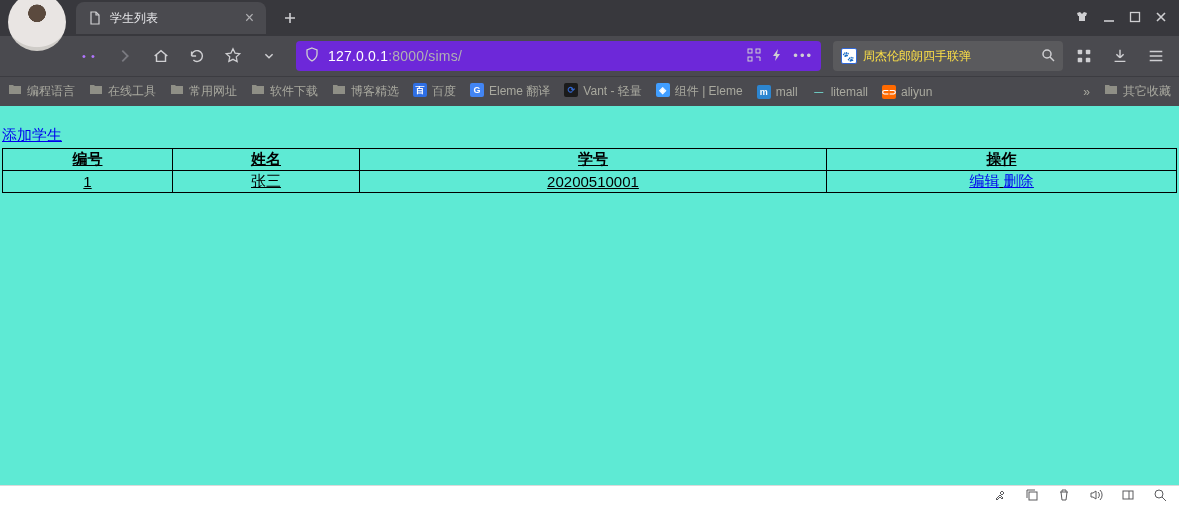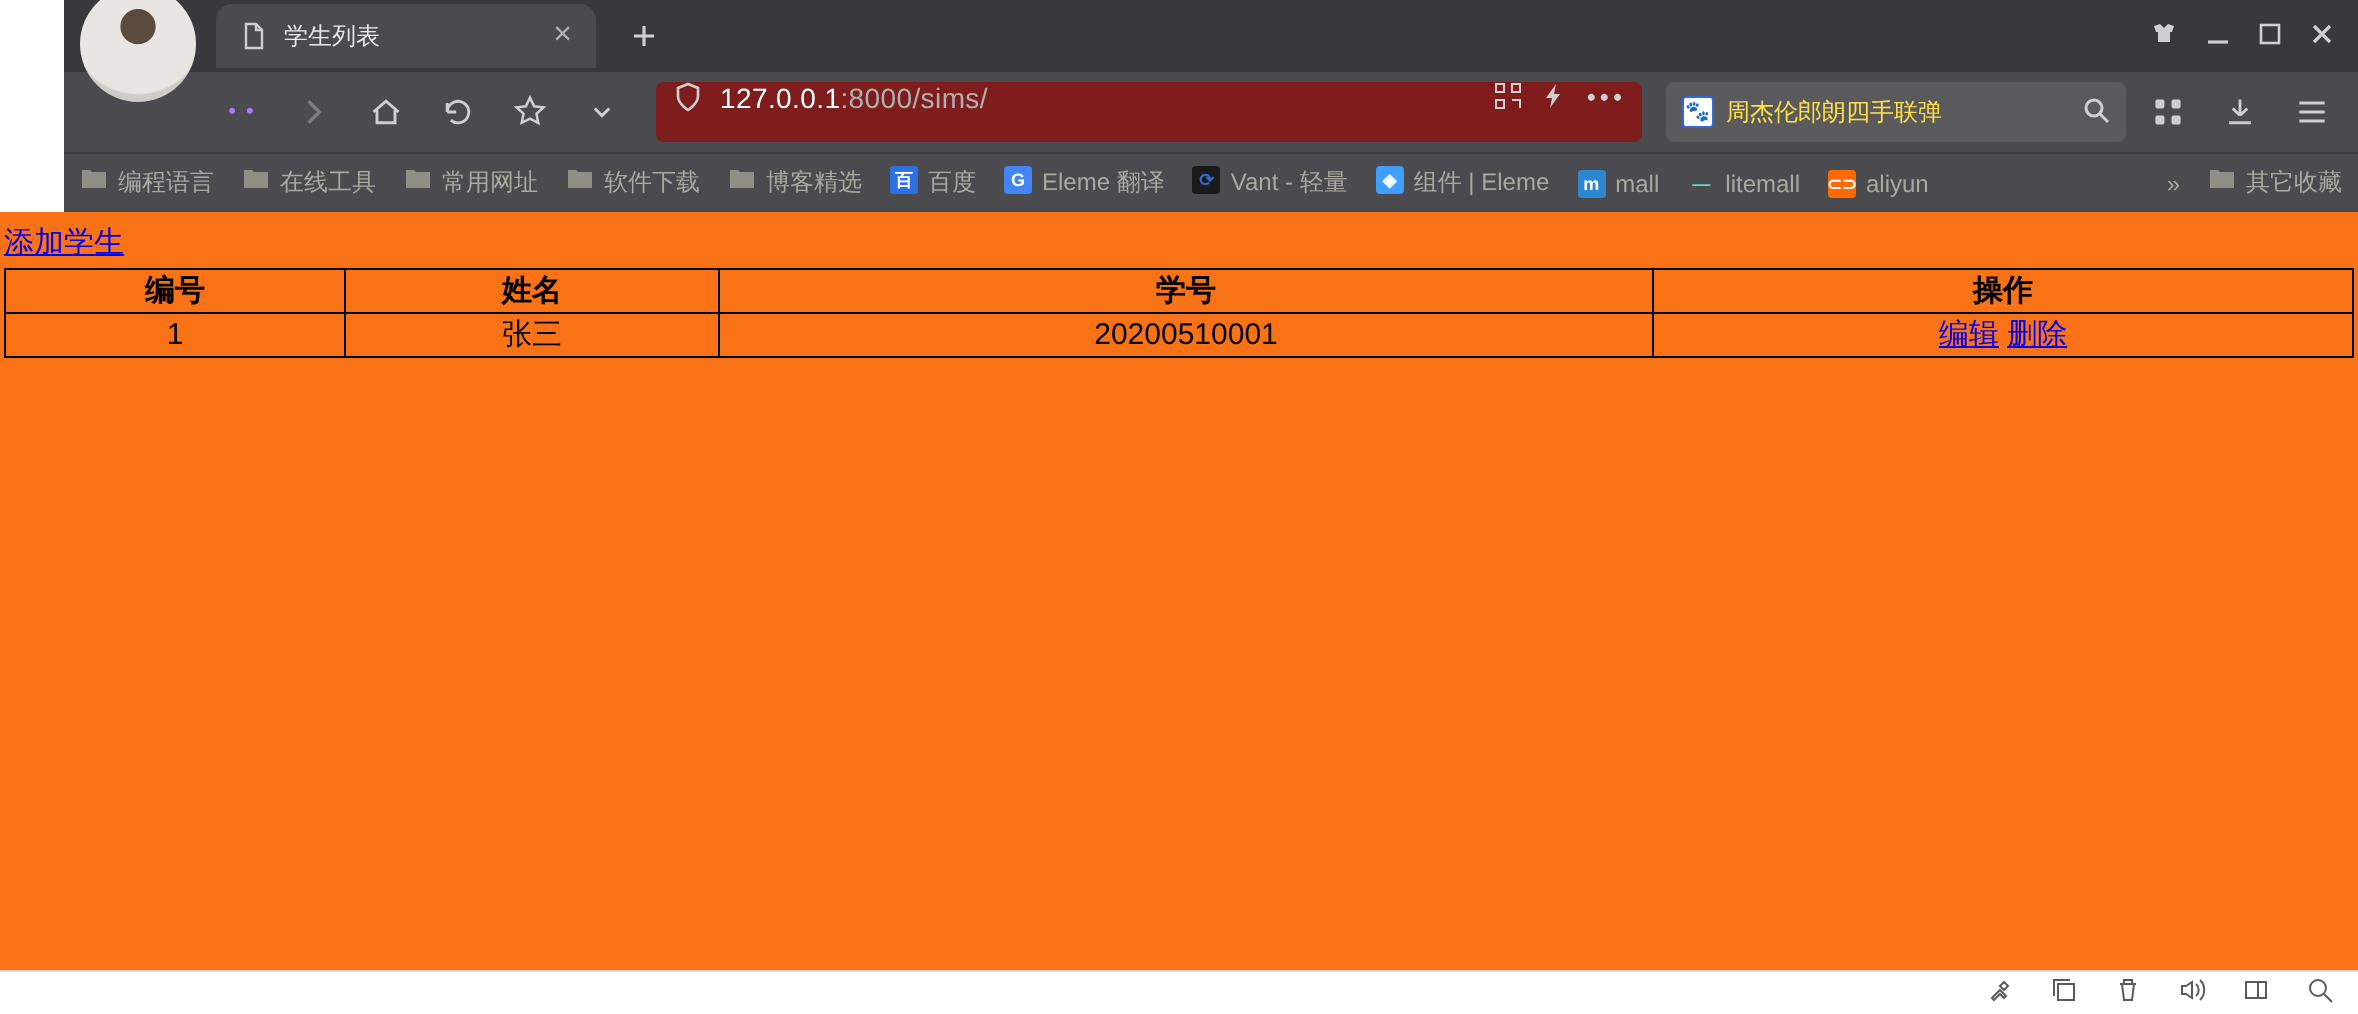--- a/index.html
+++ b/index.html
@@ -1,50 +1,50 @@
 <!DOCTYPE html>
 <html><head>
   <meta charset="utf-8">
   <style>
     * { margin: 0; padding: 0; box-sizing: border-box; }
     body { width: 1179px; height: 507px; font-family: "Microsoft YaHei", Arial, sans-serif; font-size: 13px; background: #fff; overflow: hidden; display: flex; flex-direction: column; }
     
-    .chrome { background: #38383d; color: #cfcfd2; user-select: none; margin-left: 32px; }
+    .chrome { background: #38383d; color: #cfcfd2; user-select: none; }
     .titlebar { height: 36px; display: flex; align-items: center; }
     .avatar { width: 58px; height: 58px; border-radius: 50%; background: radial-gradient(circle at 50% 35%, #5b4a3e 18%, #e9e5e3 19% 70%, #cfccc8 72%); margin: 8px 10px 0 8px; position: relative; z-index: 5; flex: none; }
     .tab { display: flex; align-items: center; height: 32px; background: #4a4a4f; border-radius: 8px 8px 0 0; padding: 0 12px; gap: 8px; min-width: 190px; }
     .tabicon { width: 14px; height: 14px; }
     .tabicon svg { display: block; }
     .tabtitle { color: #e7e7ea; font-size: 12px; }
     .tabclose { margin-left: auto; font-size: 16px; color: #b0b0b3; }
     .newtab { width: 28px; height: 28px; border-radius: 4px; display: flex; align-items: center; justify-content: center; margin-left: 10px; }
     .winbtns { margin-left: auto; display: flex; gap: 14px; padding: 0 12px; align-items: center; }
     .winbtns span, .winbtns svg { color: #cfcfd2; }
     .toolbar { height: 40px; background: #4a4a4f; display: flex; align-items: center; padding: 0 8px 0 74px; gap: 6px; }
     .tbtn { width: 30px; height: 30px; display: flex; align-items: center; justify-content: center; border-radius: 4px; flex: none; }
     .tbtn svg { width: 18px; height: 18px; }
     .navdot { color: #b176ff; font-size: 11px; letter-spacing: 1px; }
-    .urlbar { flex: 1; background: #7f1d1d; border-radius: 4px; height: 30px; display: flex; padding: 0 8px; gap: 8px; margin: 0 6px; }
+    .urlbar { flex: 1; background: #6d28d9; border-radius: 4px; height: 30px; display: flex; align-items: center; padding: 0 8px; gap: 8px; margin: 0 6px; }
     .urltext { color: #fff; font-size: 14px; letter-spacing: 0.2px; }
     .urltext .dim { color: #b0b0b3; }
     .urlright { margin-left: auto; display: flex; gap: 10px; }
     .searchbar { width: 230px; background: #5a5a5d; border-radius: 4px; height: 30px; display: flex; align-items: center; padding: 0 8px; gap: 6px; }
     .searchicon { width: 16px; height: 16px; background: #fff; border: 1px solid #3268d8; border-radius: 2px; display: flex; align-items: center; justify-content: center; flex: none; }
     .searchicon span { font-size: 10px; color: #3268d8; }
     .searchtext { color: #fde047; font-size: 12px; white-space: nowrap; overflow: hidden; }
     .searchq { margin-left: auto; }
     .bookmarks { height: 30px; background: #4a4a4f; display: flex; align-items: center; padding: 0 8px; gap: 14px; font-size: 12px; color: #a9a99f; border-top: 1px solid #3c3c41; overflow: hidden; }
     .bm { display: flex; gap: 5px; white-space: nowrap; }
     .bm .foldericon { width: 14px; height: 12px; }
     .bm .ico { width: 14px; height: 14px; display: inline-flex; align-items: center; justify-content: center; border-radius: 2px; font-size: 9px; font-weight: bold; }
     .bmmore { margin-left: auto; }
     
-    .page { flex: 1; background: #f97316; padding: 6px 2px; color: #000; }
+    .page { flex: 1; background: #5eead4; padding: 20px 2px; color: #000; }
     .addlink { color: #0000ee; text-decoration: underline; font-size: 15px; }
-    table { width: 100%; border-collapse: collapse; margin-top: 3px; }
+    table { width: 100%; border-collapse: collapse; margin-top: 3px; text-decoration: underline; }
     th, td { border: 1px solid #000; text-align: center; font-size: 15px; padding: 1px 0; }
     th { font-weight: bold; }
     td a { color: #0000ee; text-decoration: underline; text-align: center; }
     
     .status { height: 22px; border-top: 1px solid #dadada; display: flex; align-items: center; justify-content: flex-end; gap: 18px; padding: 0 12px; color: #5a5a5d; }
     .status svg { width: 14px; height: 14px; }
   </style>
 </head>
 <body>
 

